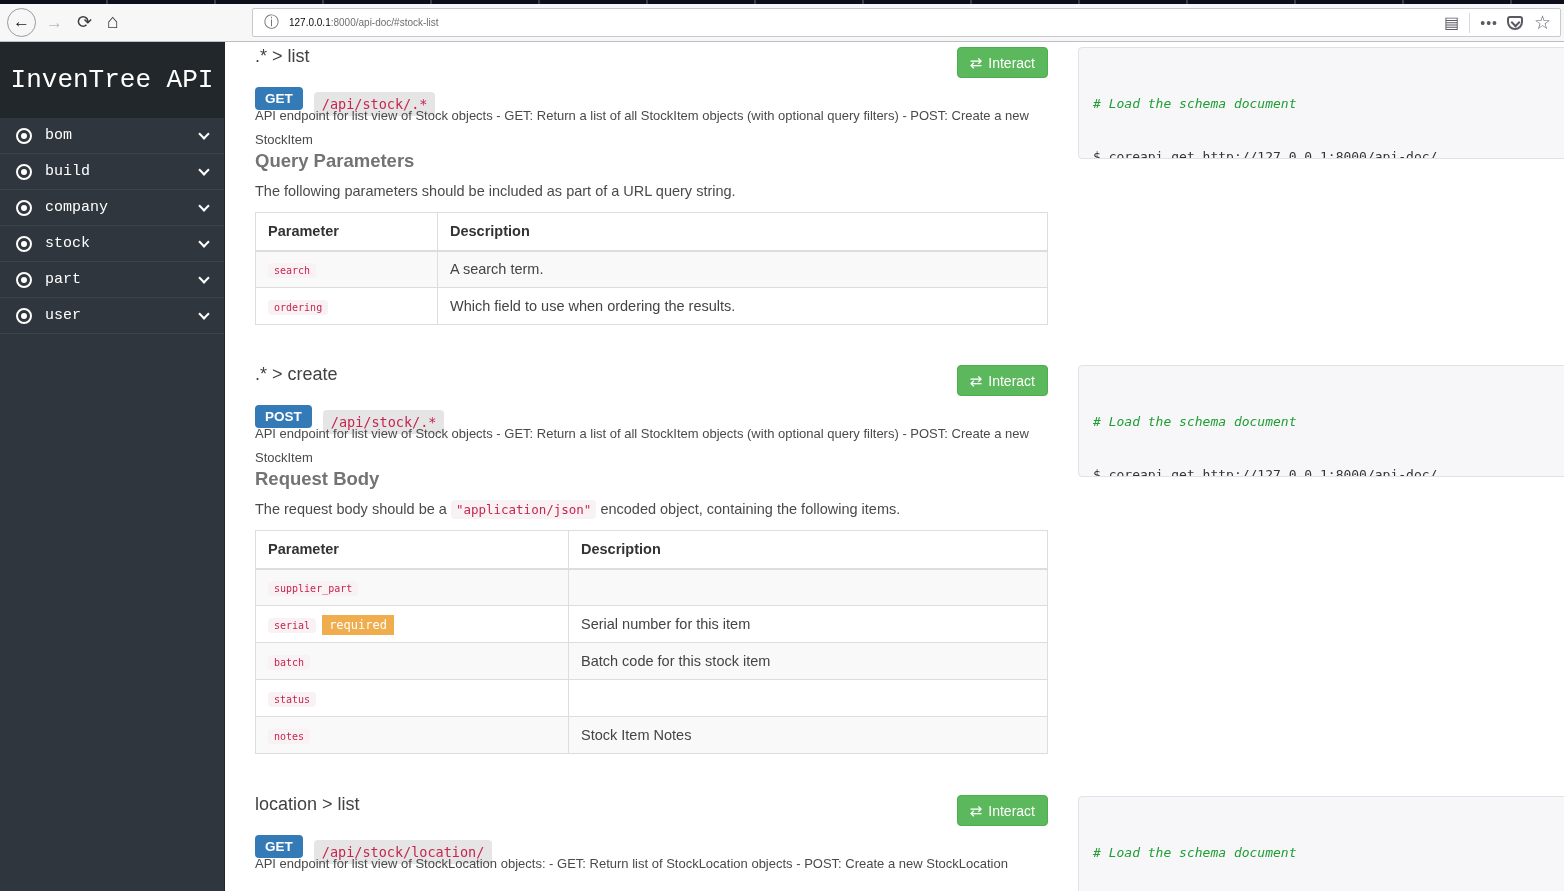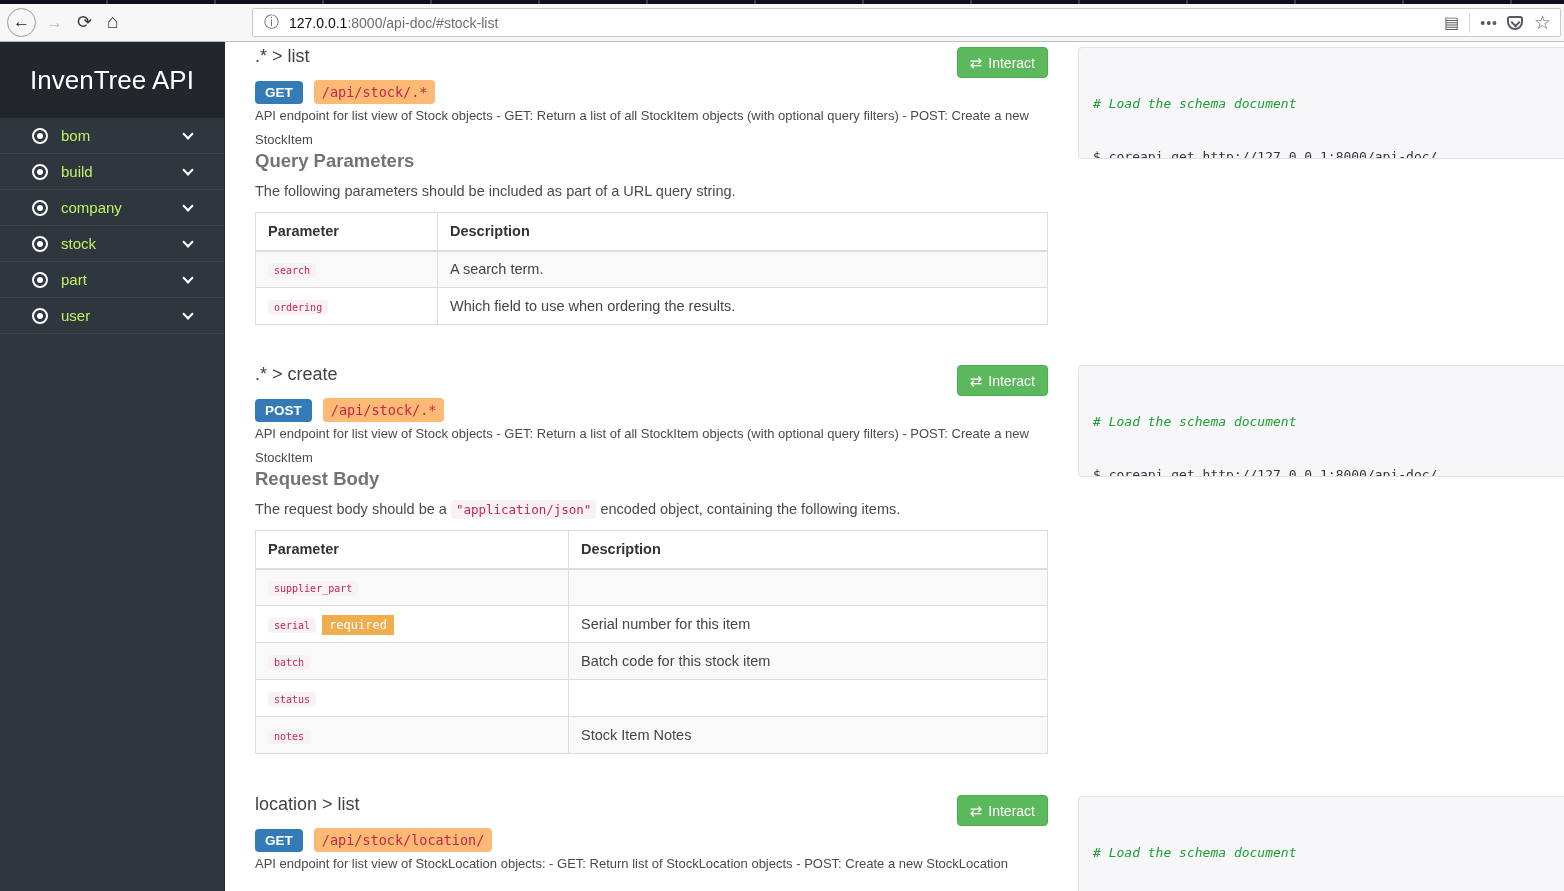--- a/index.html
+++ b/index.html
@@ -14,58 +14,58 @@
     border-bottom:1px solid #bdbdc4; }
   .nav-btn { position:absolute; color:#3c3c41; }
   .btn-back { left:7px; top:4px; width:29px; height:29px; border:1px solid #9a9aa2; border-radius:50%;
     text-align:center; line-height:26px; font-size:17px; color:#1b1b1f; background:transparent; }
   .btn-fwd { left:46px; top:9px; font-size:17px; color:#b8b8bf; }
   .btn-reload { left:77px; top:7px; font-size:18px; }
   .btn-home { left:107px; top:6px; font-size:20px; }
   .urlbar { position:absolute; left:252px; top:4px; width:1309px; height:29px; background:#fff;
     border:1px solid #c8c8cf; border-radius:2px; display:flex; align-items:center; }
   .info-icon { color:#737373; font-size:15px; margin:0 10px 0 11px; }
-  .url-text { font-size:14px; white-space:nowrap; }
+  .url-text { font-size:10px; white-space:nowrap; }
   .url-host { color:#0c0c0d; }
   .url-rest { color:#6e6e6e; }
   .url-right { margin-left:auto; display:flex; align-items:center; }
   .reader-icon { font-size:16px; color:#5a5a64; margin-right:10px; }
   .url-divider { width:1px; height:20px; background:#d9d9e0; margin-right:10px; }
   .more-icon { font-size:14px; color:#5a5a64; letter-spacing:1px; margin-right:9px; }
   .pocket-icon { width:16px; height:14px; border:2px solid #5a5a64; border-radius:3px 3px 8px 8px;
     position:relative; margin-right:11px; }
   .pocket-icon::after { content:""; position:absolute; left:3px; top:1px; width:5px; height:5px;
     border-right:2px solid #5a5a64; border-bottom:2px solid #5a5a64; transform:rotate(45deg); }
   .star-icon { font-size:19px; color:#5a5a64; margin-right:9px; line-height:1; }
 
   
   .sidebar { position:absolute; left:0; top:42px; bottom:0; width:225px; background:#30363d;
-    border-right:1px solid #22262a; }
+    border-right:1px solid #22262a;font-family:Liberation Mono, monospace; }
   .sidebar-header { height:76px; background:#22272c; display:flex; align-items:center; justify-content:center;
     color:#fff; font-size:26px; }
   .side-item { height:36px; border-bottom:1px solid #3d434a; display:flex; align-items:center;
-    padding:0 32px; color:#bef264; font-size:15px; cursor:pointer; }
+    padding:0 16px; color:#ffffff; font-size:15px; cursor:pointer; }
   .target-icon { width:16px; height:16px; border:2px solid #fff; border-radius:50%; position:relative;
     margin-right:13px; flex:none; }
   .target-icon::after { content:""; position:absolute; left:50%; top:50%; width:6px; height:6px;
     margin:-3px 0 0 -3px; background:#fff; border-radius:50%; }
   .chev { margin-left:auto; width:8px; height:8px; border-right:2px solid #fff; border-bottom:2px solid #fff;
     transform:rotate(45deg); margin-top:-4px; }
 
   
   .section { position:absolute; left:255px; width:793px; }
   .sec-title { position:absolute; left:0; top:0; font-size:18px; font-weight:500; color:#424242; white-space:nowrap; }
   .interact-btn { position:absolute; right:0; top:1px; height:31px; background:#5cb85c; border:1px solid #4cae4c;
     border-radius:4px; color:#fff; font-size:14px; padding:0 12px; display:flex; align-items:center; cursor:pointer; }
   .interact-icon { margin-right:6px; font-size:15px; }
   .badge-row { position:absolute; left:0; top:34px; display:flex; align-items:center; }
   .method-badge { background:#337ab7; color:#fff; font-weight:bold; font-size:13.5px; padding:4px 10px;
     border-radius:4px; }
   .path-chip { margin-left:11px; font-family:"DejaVu Sans Mono", monospace; font-size:13.5px; color:#c7254e;
-    background:#fdba74; padding:4px 8px; border-radius:4px; }
+    background:#e5e5e5; padding:4px 8px; border-radius:4px;margin-top:12px; }
   .sec-desc { position:absolute; left:0; top:58px; width:793px; font-size:13px; color:#4a4a4a; line-height:24px; }
   .sub-heading { position:absolute; left:0; top:104px; font-size:18.5px; font-weight:700; color:#737373; }
   .sub-text { position:absolute; left:0; top:137px; font-size:14.5px; color:#4a4a4a; }
   .inline-code { font-family:"DejaVu Sans Mono", monospace; font-size:12.5px; color:#c7254e; background:#f9f2f4;
     padding:2px 5px; border-radius:4px; }
   .ptable { position:absolute; left:0; top:166px; width:793px; border-collapse:collapse; background:#fff; }
   .ptable th, .ptable td { border:1px solid #ddd; text-align:left; vertical-align:middle;
     font-size:14.5px; color:#444; padding:0 12px; }
   .ptable th { height:38px; font-weight:bold; color:#333; border-bottom:2px solid #ddd; }
   .ptable td { height:37px; }

